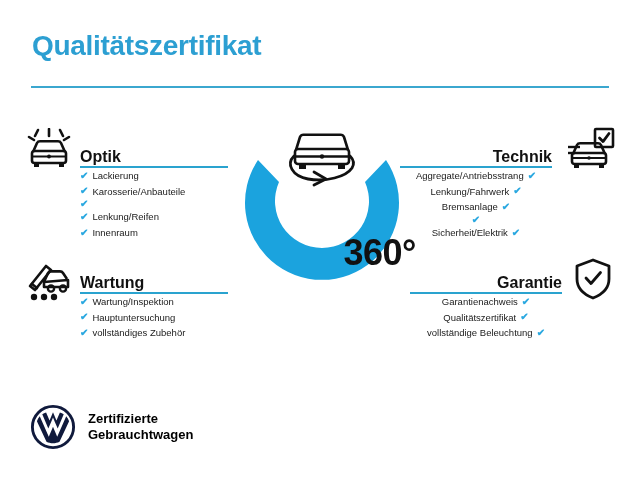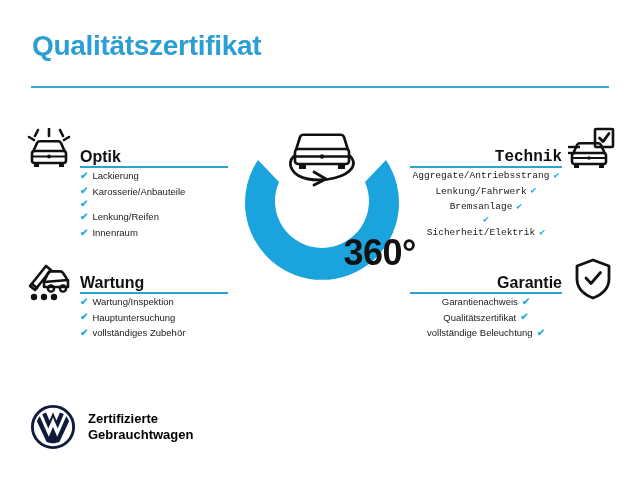--- a/index.html
+++ b/index.html
@@ -48,21 +48,21 @@
   .left .list li{justify-content:flex-start;}
 
   
   .right .sec-title{right:0;}
   .right .sec-rule{left:0;right:0;bottom:0;}
   .right .list li{justify-content:center;}
 
   
   #sec-optik{left:80px;top:142px;width:148px;}
   #sec-wartung{left:80px;top:268px;width:148px;}
-  #sec-technik{left:410px;top:142px;width:152px;font-family:Liberation Mono, monospace;}
+  #sec-technik{left:400px;top:142px;width:152px;}
   #sec-garantie{left:410px;top:268px;width:152px;}
 
   
   .sec-icon{position:absolute;}
   #icon-optik{left:26px;top:128px;}
   #icon-wartung{left:24px;top:258px;}
   #icon-technik{left:568px;top:126px;}
   #icon-garantie{left:572px;top:257px;}
 
   

